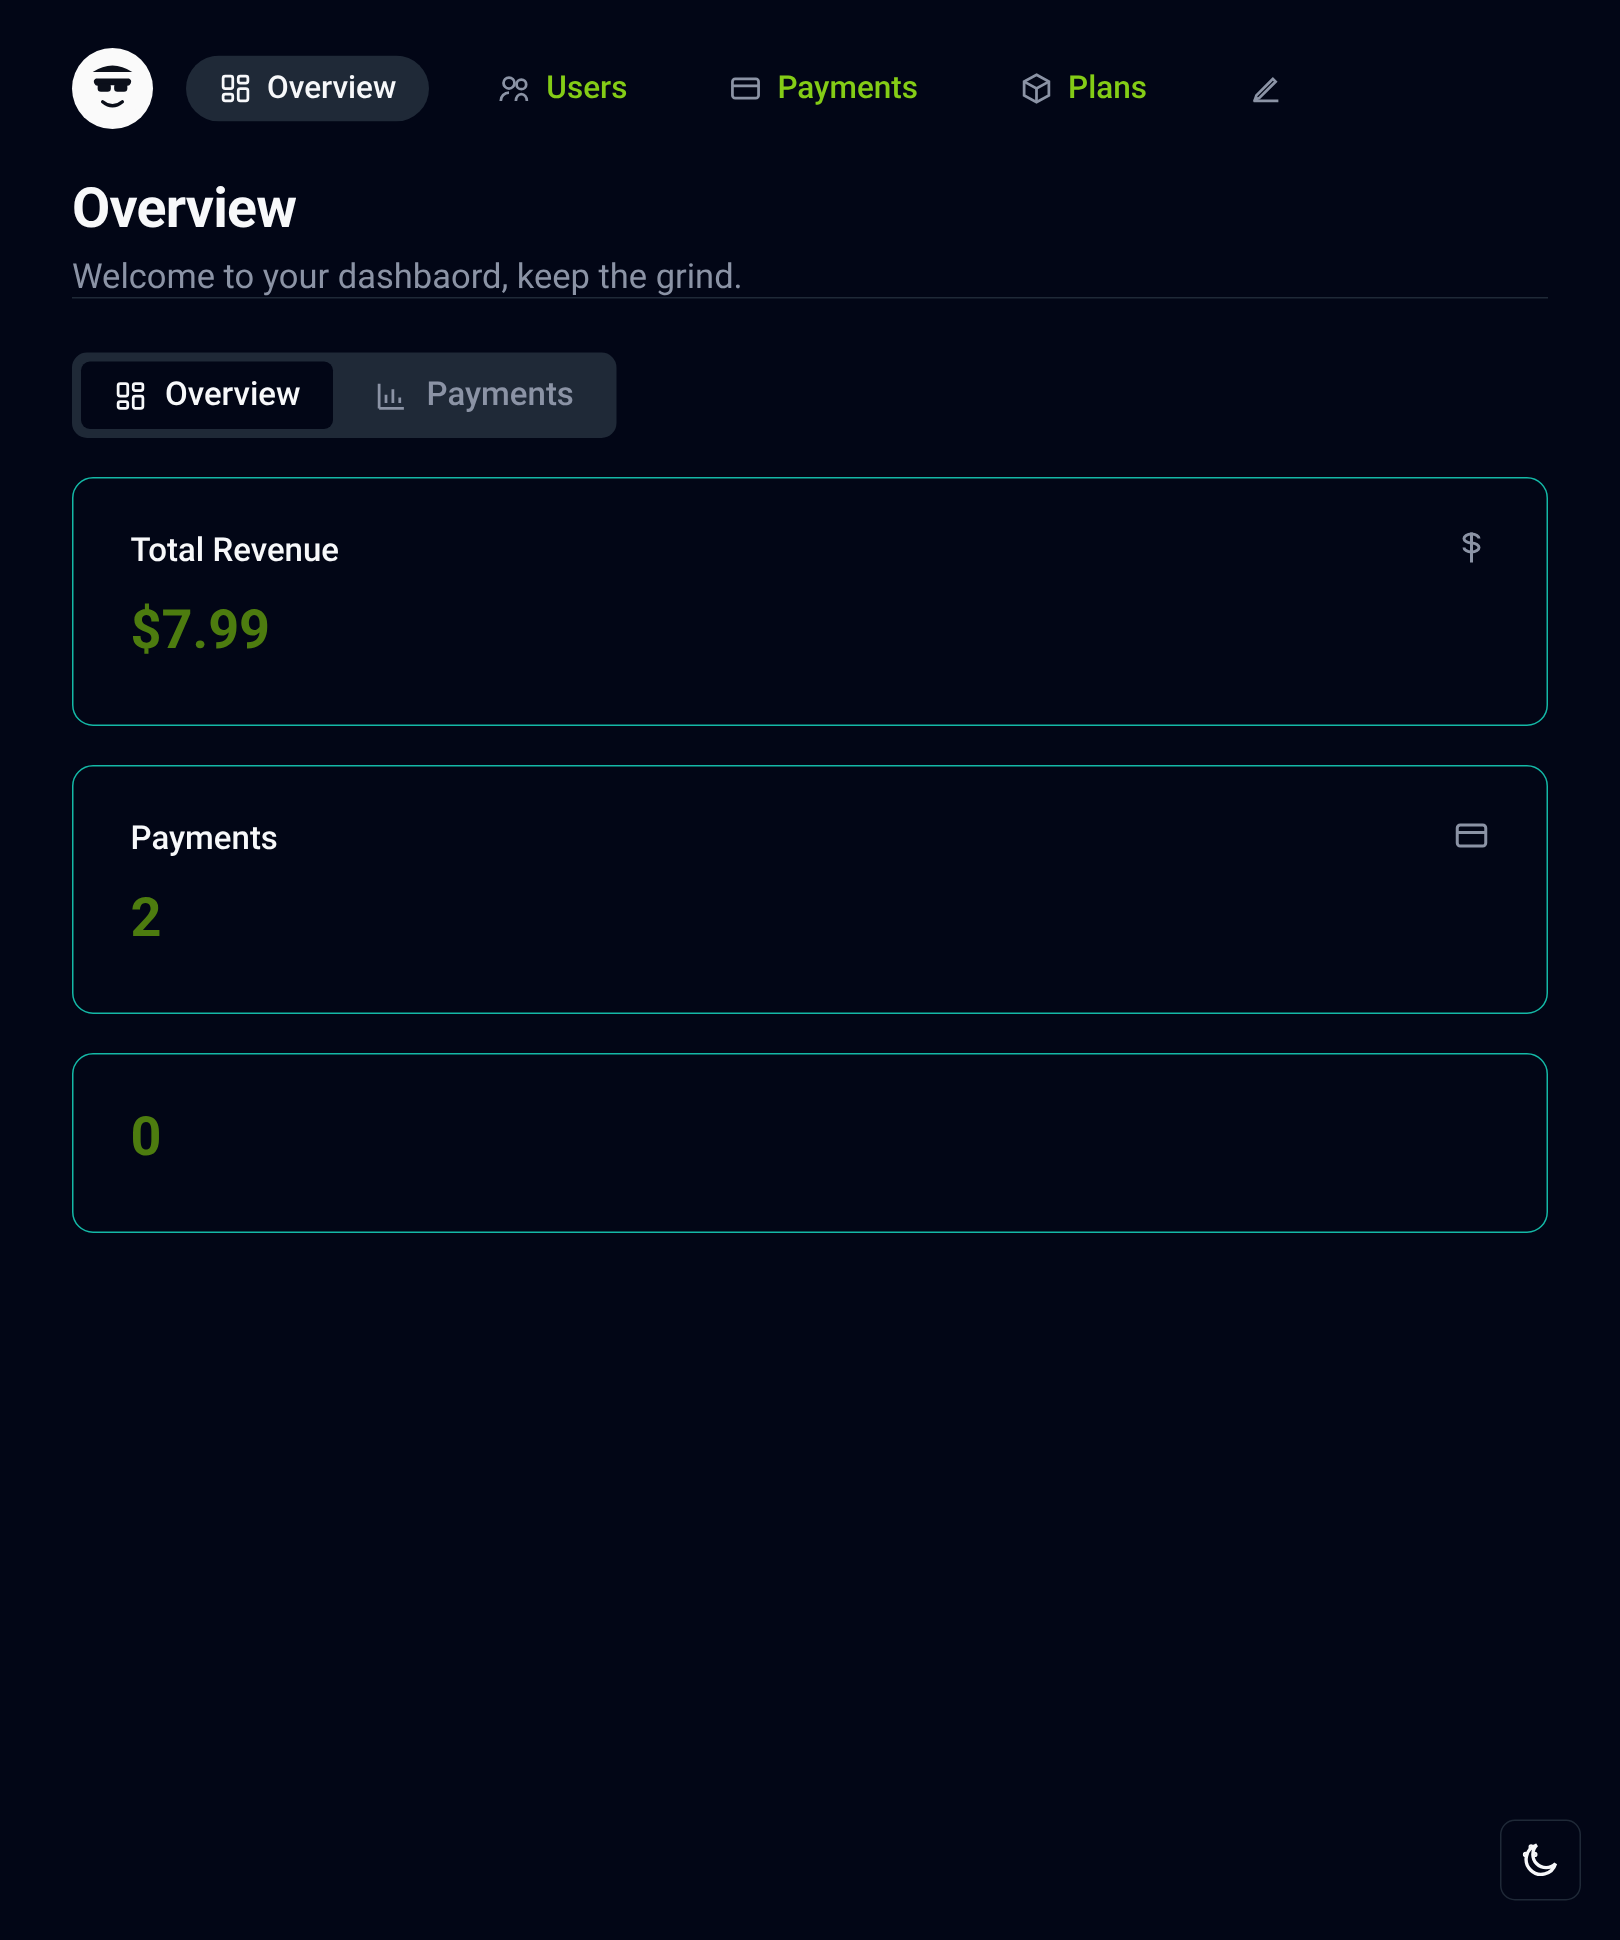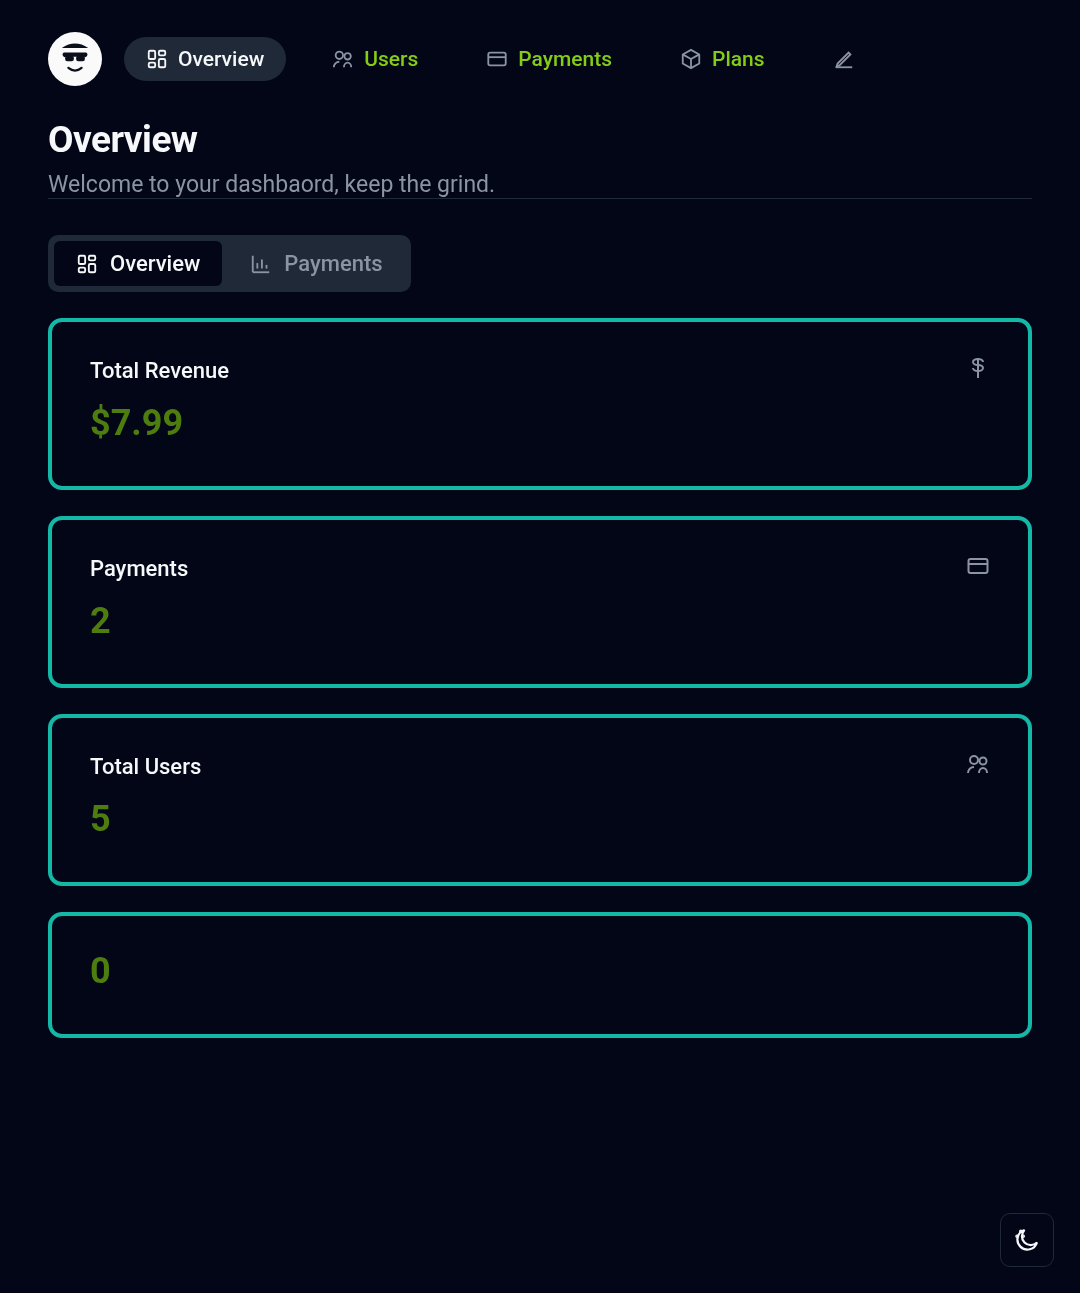--- a/index.html
+++ b/index.html
@@ -99,21 +99,21 @@
   }
   .tab svg { width: 22px; height: 22px; }
   .tab.active svg { stroke: #f7f8fa; }
 
   .cards {
     display: flex;
     flex-direction: column;
     gap: 26px;
   }
   .card {
-    border: 4px solid #14b8a6;
+    border: 1px solid #14b8a6;
     border-radius: 14px;
     padding: 34px 38px 42px 38px;
     display: flex;
     flex-direction: column;
     position: relative;
   }
   .card-head {
     display: flex;
     justify-content: space-between;
     align-items: center;
@@ -292,31 +292,20 @@
         <div class="card-label">Payments</div>
         <div class="card-icon">
           <svg viewBox="0 0 24 24" fill="none" stroke="#8b93a5" stroke-width="2">
               <use href="#i-card"></use>
             </svg>
         </div>
       </div>
       <div class="card-value">2</div>
     </div>
 
-    <div class="card">
-      <div class="card-head">
-        <div class="card-label">Total Users</div>
-        <div class="card-icon">
-          <svg viewBox="0 0 24 24" fill="none" stroke="#8b93a5" stroke-width="2">
-              <use href="#i-users"></use>
-            </svg>
-        </div>
-      </div>
-      <div class="card-value">5</div>
-    </div>
 
     <div class="card">
       <div class="card-value">0</div>
     </div>
 
   </div>
 </div>
 
 <button class="theme-toggle">
   <svg viewBox="0 0 24 24" fill="none" stroke="#f7f8fa" stroke-width="1.8">

